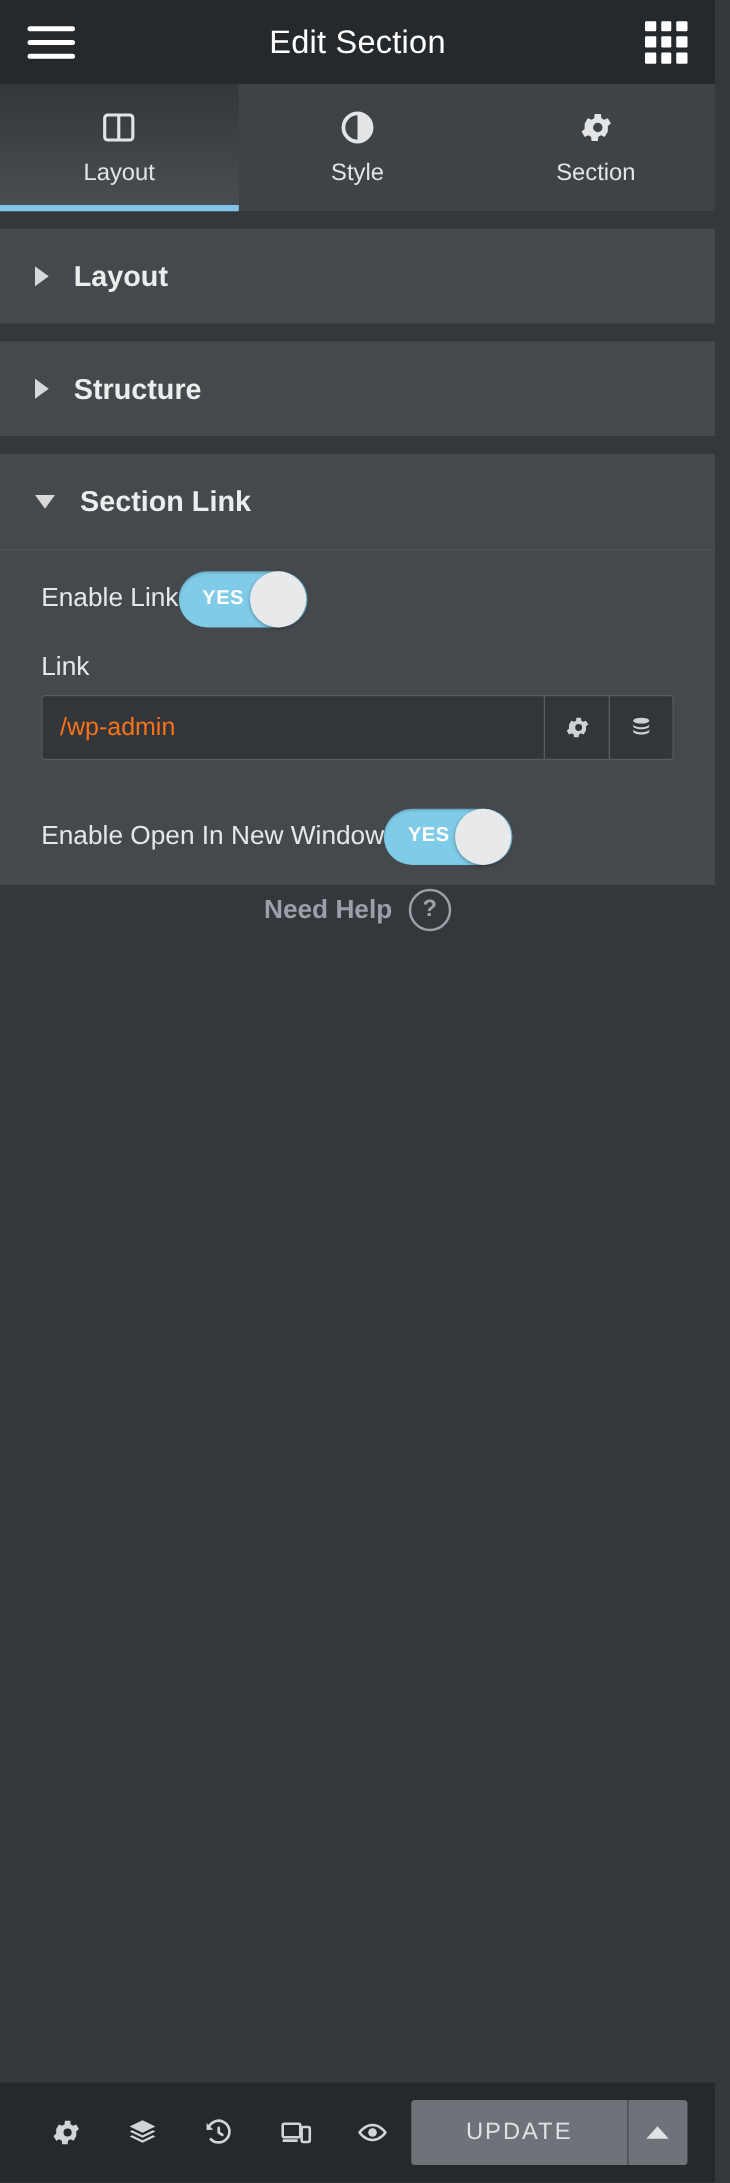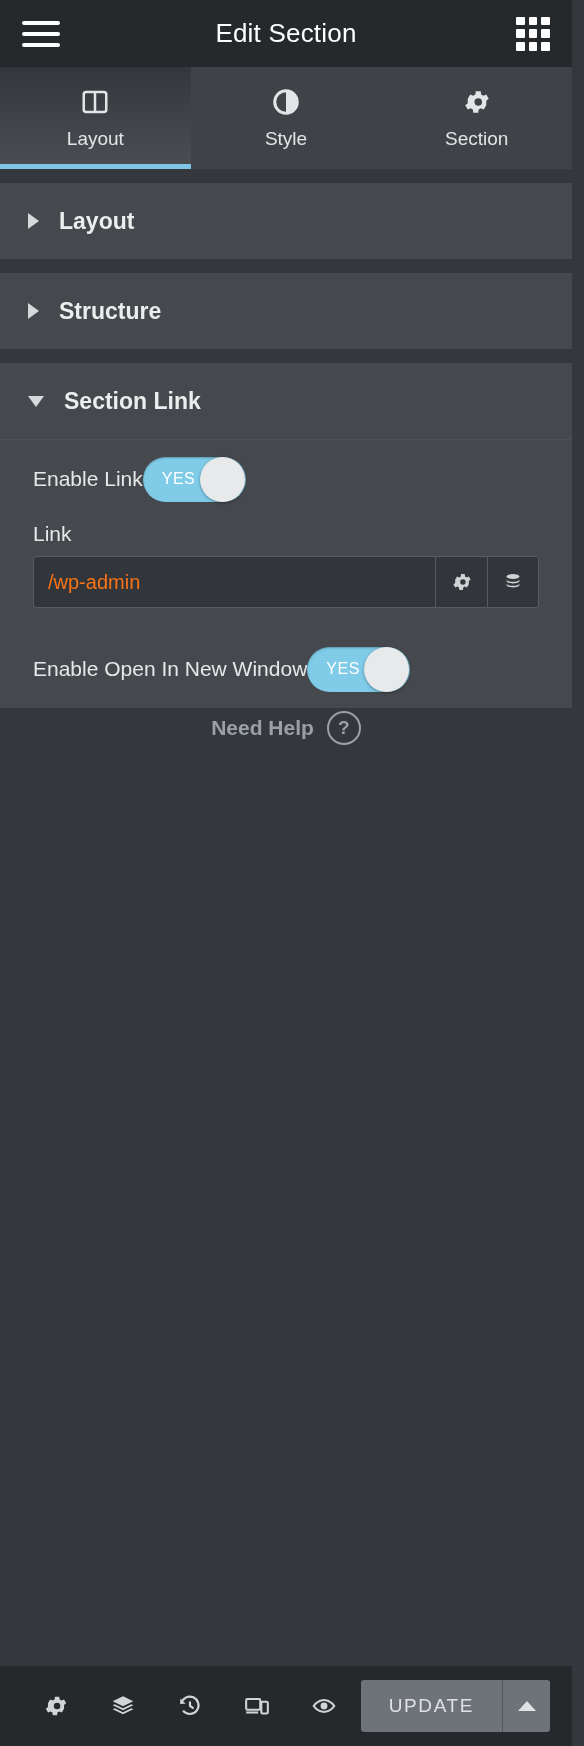--- a/index.html
+++ b/index.html
@@ -49,21 +49,21 @@
   
   .acc-body { background:#45484d; padding:0 33px; }
   .divider { height:1px; background:#4e5157; margin:0 -33px; }
   .row { display:flex; align-items:center; min-height:78px; }
   .row-label { font-size:21px; color:#e6e7e9; }
   .field-label { font-size:21px; color:#e6e7e9; padding-top:4px; }
 
   .toggle { width:103px; height:45px; border-radius:23px; background:#7fcbe8;
             display:flex; align-items:center; justify-content:flex-start; position:relative;
             cursor:pointer; box-shadow:inset 0 1px 2px rgba(0,0,0,.25); }
-  .toggle .yes { font-size:16px; color:#ffffff; font-weight:normal; margin-left:19px; letter-spacing:.5px; }
+  .toggle .yes { font-size:16px; color:#ffffff; font-weight:bold; margin-left:19px; letter-spacing:.5px; }
   .toggle .knob { position:absolute; right:1px; top:0px; width:45px; height:45px; border-radius:50%;
                   background:#e8e9ea; box-shadow:0 1px 3px rgba(0,0,0,.35); }
 
   .input-row { display:flex; align-items:stretch; height:52px; margin-top:10px; margin-bottom:22px; }
   .text-input {
     flex:1; background:#32363a; border:1px solid #585c62; border-right:none;
     border-radius:3px 0 0 3px; color:#f97316; font-size:20px;
     padding:0 14px; font-family:"Liberation Sans", sans-serif; outline:none;
   }
   .ibtn { width:52px; background:#32363a; border:1px solid #585c62; border-right:none;
@@ -77,21 +77,21 @@
   .qmark { width:34px; height:34px; border-radius:50%; border:2px solid #9ba0a6;
            display:flex; align-items:center; justify-content:center;
            font-size:19px; font-weight:bold; color:#9ba0a6; }
 
   
   .footer { height:80px; flex:0 0 80px; background:#26292c; display:flex; align-items:center; padding:0 22px; gap:0; }
   .foot-btn { width:67px; height:80px; display:flex; align-items:center; justify-content:center; cursor:pointer; }
   .foot-spacer { flex:1; }
   .update-wrap { display:flex; align-items:stretch; height:52px; margin-right:0; }
   .update-btn { background:#6d7379; color:#dfe1e3; font-size:19px; letter-spacing:1.6px;
-                border:none; padding:0 28px; border-radius:3px 0 0 3px; cursor:pointer;
+                border:none; padding:0 44px; border-radius:3px 0 0 3px; cursor:pointer;
                 font-family:"Liberation Sans", sans-serif; }
   .update-caret { width:48px; background:#6d7379; border-left:1px solid #52585e;
                   border-radius:0 3px 3px 0; display:flex; align-items:center; justify-content:center; cursor:pointer; }
   .caret-up { width:0; height:0; border-left:9px solid transparent; border-right:9px solid transparent; border-bottom:10px solid #dfe1e3; }
 </style>
 </head>
 <body>
 
 <div id="panel">
 

